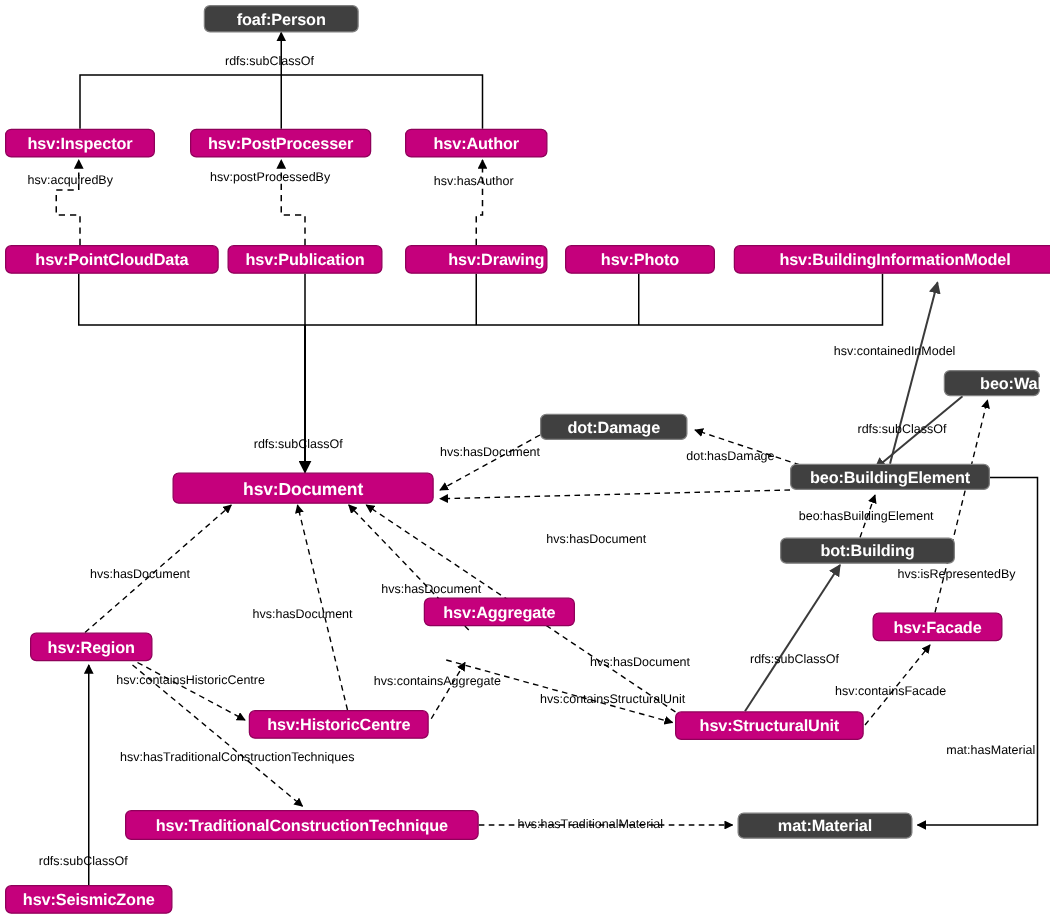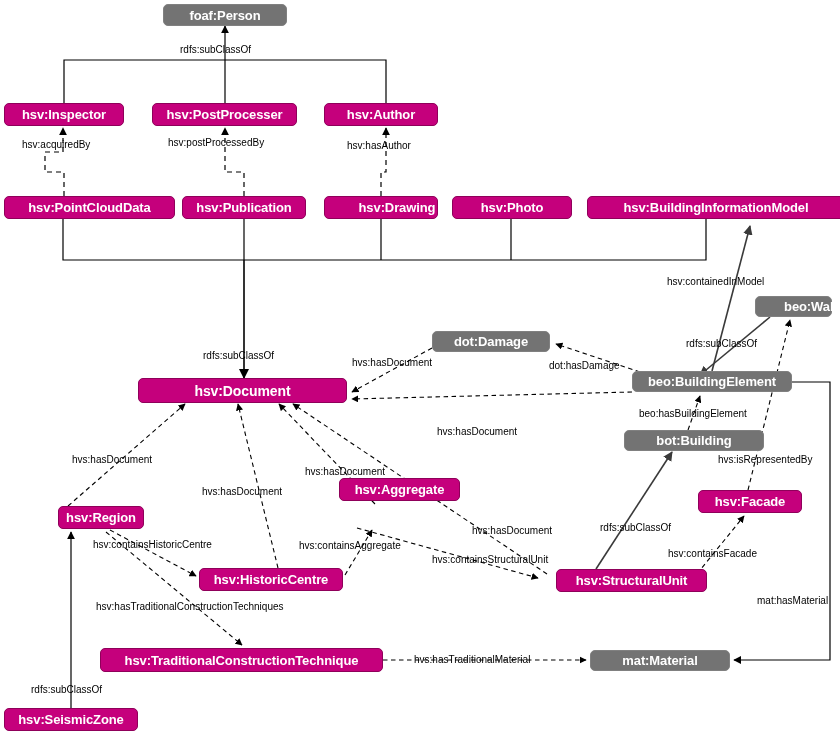--- a/index.html
+++ b/index.html
@@ -20,21 +20,21 @@
     white-space:nowrap;
     line-height:1;
     letter-spacing:-0.1px;
     text-shadow:0 0 0 rgba(0,0,0,0);
   }
   .node.this-ont{
     background:#C5007C;
     border:1.5px solid #8f005a;
   }
   .node.other-ont{
-    background:#737373;
+    background:#404040;
     border:1.5px solid #808080;
   }
 
   .edge-label{
     position:absolute;
     font-size:10px;
     color:#000000;
     font-weight:normal;
     white-space:nowrap;
     line-height:1;
@@ -149,24 +149,24 @@
       <div class="node this-ont" style="left: 182px; top: 196px; width: 124px; height: 23px; font-size: 13px;">hsv:Publication</div>
       <div class="node this-ont" style="left: 324px; top: 196px; width: 114px; height: 23px; font-size: 13px; padding-left: 32px;">hsv:Drawing</div>
       <div class="node this-ont" style="left: 452px; top: 196px; width: 120px; height: 23px; font-size: 13px;">hsv:Photo</div>
       <div class="node this-ont" style="left: 587px; top: 196px; width: 258px; height: 23px; font-size: 13px;">hsv:BuildingInformationModel</div>
       <div class="node other-ont" style="left: 432px; top: 331px; width: 118px; height: 21px; font-size: 13px;">dot:Damage</div>
       <div class="node other-ont" style="left: 755px; top: 296px; width: 77px; height: 21px; font-size: 13px; padding-left: 34px;">beo:Wall</div>
       <div class="node other-ont" style="left: 632px; top: 371px; width: 160px; height: 21px; font-size: 13px;">beo:BuildingElement</div>
       <div class="node other-ont" style="left: 624px; top: 430px; width: 140px; height: 21px; font-size: 13px;">bot:Building</div>
       <div class="node this-ont" style="left: 138px; top: 378px; width: 209px; height: 25px; font-size: 14px;">hsv:Document</div>
       <div class="node this-ont" style="left: 698px; top: 490px; width: 104px; height: 23px; font-size: 13px;">hsv:Facade</div>
-      <div class="node this-ont" style="left: 24px; top: 506px; width: 86px; height: 23px; font-size: 13px; margin-left: 34px;">hsv:Region</div>
+      <div class="node this-ont" style="left: 24px; top: 506px; width: 98px; height: 23px; font-size: 13px;">hsv:Region</div>
       <div class="node this-ont" style="left: 339px; top: 478px; width: 121px; height: 23px; font-size: 13px;">hsv:Aggregate</div>
       <div class="node this-ont" style="left: 199px; top: 568px; width: 144px; height: 23px; font-size: 13px;">hsv:HistoricCentre</div>
-      <div class="node this-ont" style="left: 556px; top: 569px; width: 151px; height: 23px; font-size: 13px;">hsv:StructuralUnit</div>
+      <div class="node this-ont" style="left: 540px; top: 569px; width: 151px; height: 23px; font-size: 13px;">hsv:StructuralUnit</div>
       <div class="node this-ont" style="left: 100px; top: 648px; width: 283px; height: 24px; font-size: 13px;">hsv:TraditionalConstructionTechnique</div>
       <div class="node other-ont" style="left: 590px; top: 650px; width: 140px; height: 21px; font-size: 13px;">mat:Material</div>
       <div class="node this-ont" style="left: 4px; top: 708px; width: 134px; height: 23px; font-size: 13px;">hsv:SeismicZone</div>
     </div>
 
   <div id="labels">
       <div class="edge-label" style="left: 180px; top: 45px;">rdfs:subClassOf</div>
       <div class="edge-label" style="left: 22px; top: 140px;">hsv:acquiredBy</div>
       <div class="edge-label" style="left: 168px; top: 138px;">hsv:postProcessedBy</div>
       <div class="edge-label" style="left: 347px; top: 141px;">hsv:hasAuthor</div>

